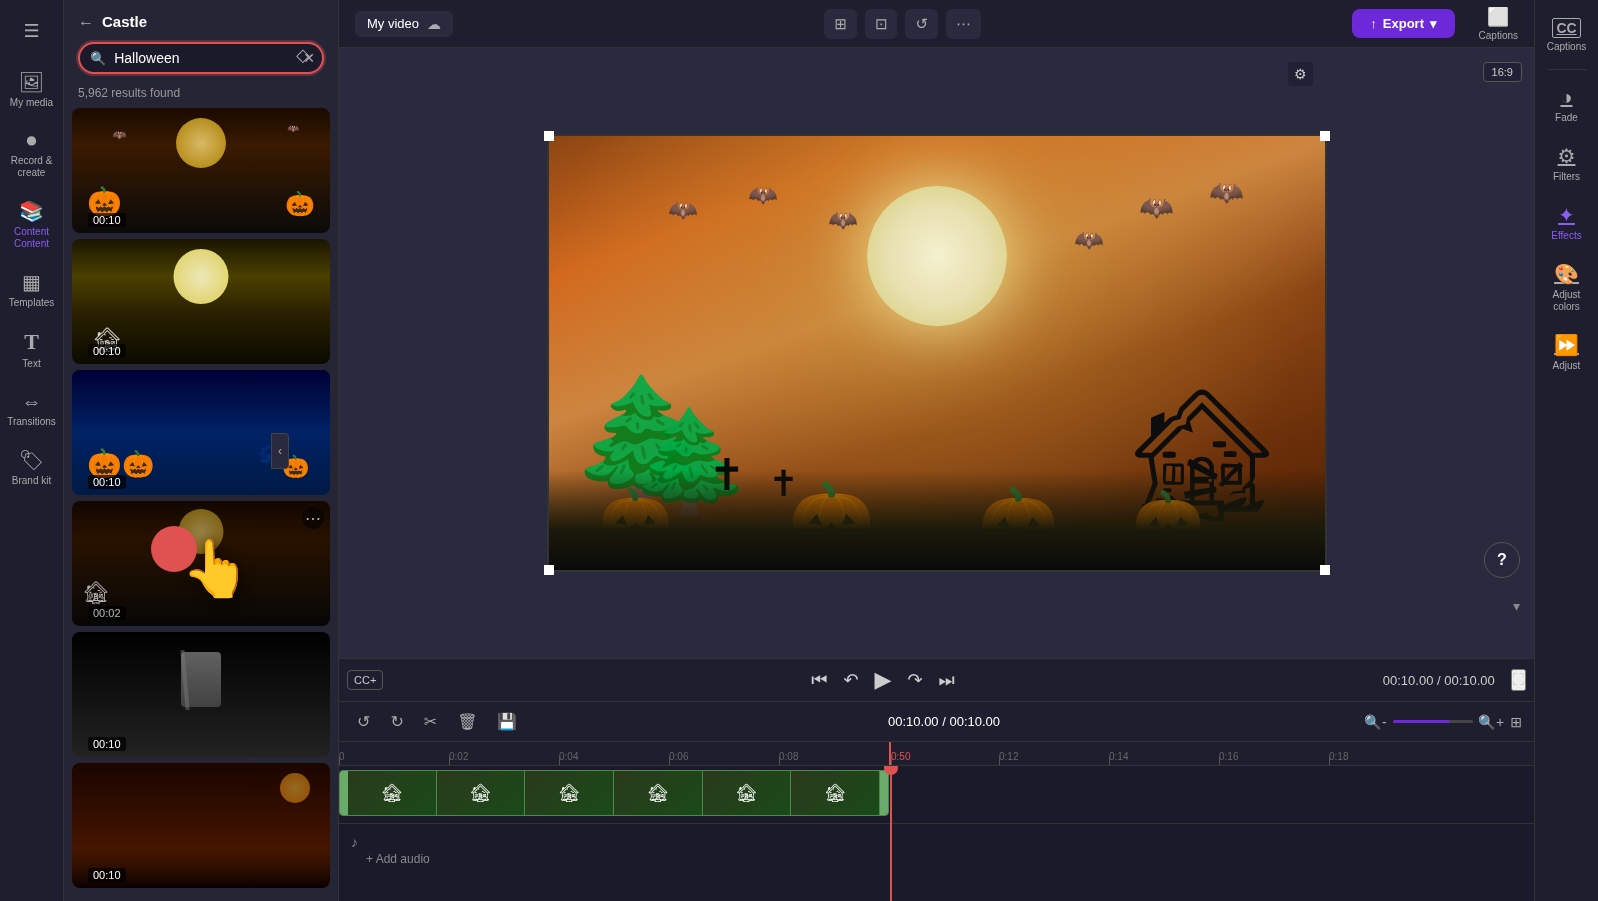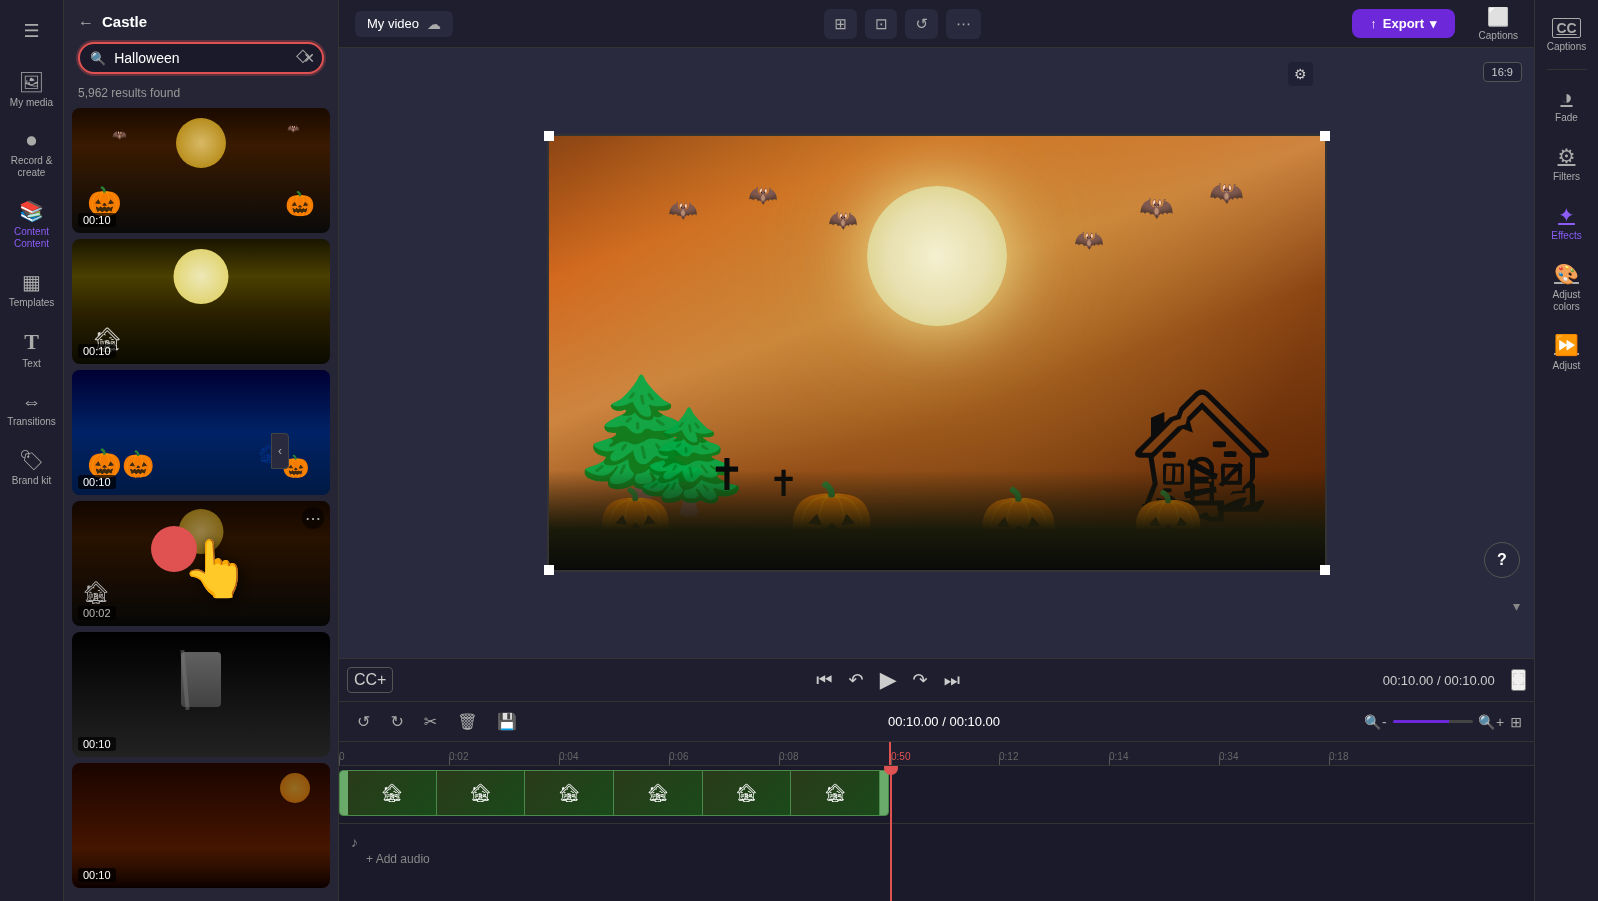--- a/index.html
+++ b/index.html
@@ -93,21 +93,21 @@
       position: relative;
       border-radius: 8px;
       overflow: hidden;
       cursor: pointer;
       height: 125px;
       background: #333;
     }
     .video-thumb .duration {
       position: absolute;
       bottom: 6px;
-      left: 6px;
+      left: 16px;
       background: rgba(0,0,0,0.7);
       color: #fff;
       font-size: 11px;
       padding: 1px 5px;
       border-radius: 3px;
     }
     .video-thumb .more-btn {
       position: absolute;
       top: 6px;
       right: 6px;
@@ -319,21 +319,21 @@
       gap: 16px;
       background: #1e1e2e;
       border-top: 1px solid #333;
     }
     .playback-btn { background: none; border: none; color: #ccc; cursor: pointer; font-size: 18px; }
     .play-btn { font-size: 22px; }
     .cc-btn {
       background: none;
       border: 1px solid #555;
       color: #ccc;
-      font-size: 16px;
+      font-size: 11px;
       padding: 3px 6px;
       border-radius: 4px;
       cursor: pointer;
     }
     .fullscreen-btn { color: #ccc; cursor: pointer; font-size: 16px; }
     .spacer2 { flex: 1; }
     .time-display { color: #ccc; font-size: 13px; font-weight: 500; }
 
     
     .timeline-area {
@@ -778,21 +778,21 @@
           <div class="ruler-item" style="border-left:2px solid #e05252;">
               <span class="r-label-text" style="color:#e05252;">0:50</span>
             </div>
           <div class="ruler-item">
               <span class="r-label-text">0:12</span>
             </div>
           <div class="ruler-item">
               <span class="r-label-text">0:14</span>
             </div>
           <div class="ruler-item">
-              <span class="r-label-text">0:34</span>
+              <span class="r-label-text">0:16</span>
             </div>
           <div class="ruler-item">
               <span class="r-label-text">0:18</span>
             </div>
         </div>
       </div>
 
       <div class="timeline-tracks" style="position:relative;">
 
         <div style="position:absolute;top:0;left:551px;width:2px;height:100%;background:#e05252;z-index:20;">

